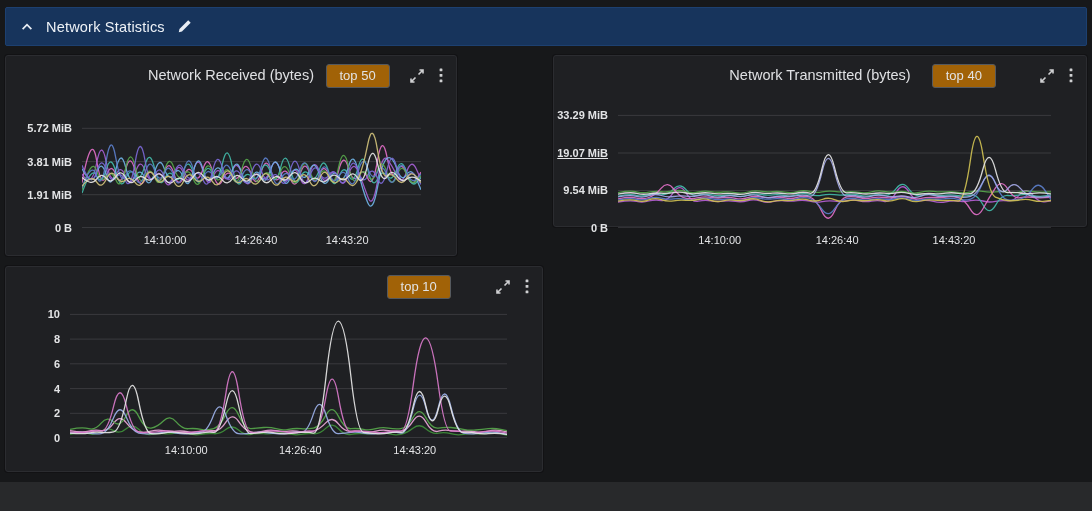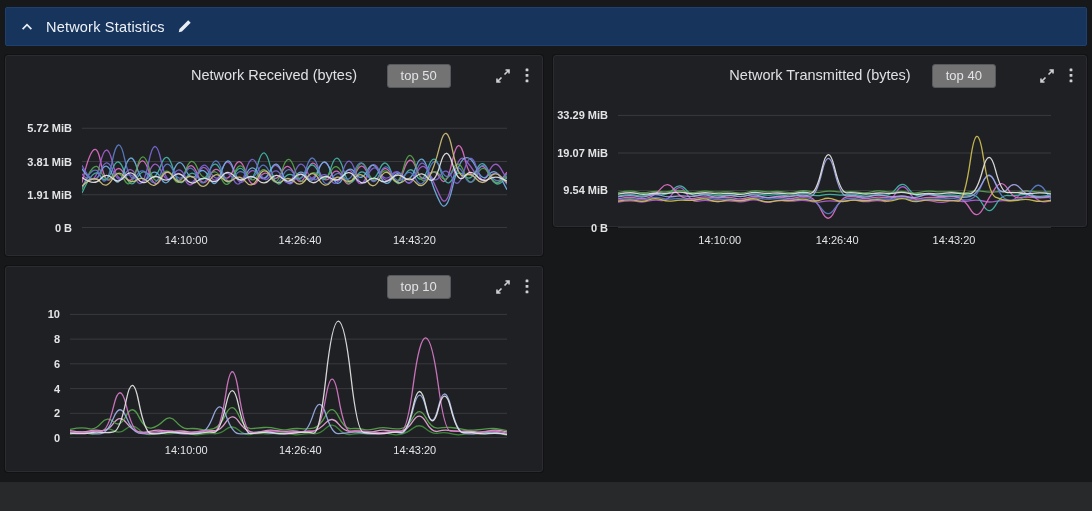--- a/index.html
+++ b/index.html
@@ -16,30 +16,30 @@
     display:flex;align-items:center;gap:12px;padding:6px 14px;box-sizing:border-box;
     color:#e8edf4;cursor:pointer;
   }
   .header-bar .title{font-size:14.5px;letter-spacing:.2px;color:#eef2f7;}
   .icon{display:inline-flex;align-items:center;justify-content:center;}
   
   .panel{
     position:absolute;background:#1f2023;border:1px solid #2b2c30;border-radius:3px;
     box-sizing:border-box;box-shadow:0 0 0 1px #121214;
   }
-  #panel-0{left:5px;top:55px;width:538px;height:201px;}
+  #panel-0{left:5px;top:55px;width:452px;height:201px;}
   #panel-1{left:553px;top:55px;width:534px;height:172px;}
   #panel-2{left:5px;top:266px;width:538px;height:206px;}
   .panel-title{
     position:absolute;left:50%;top:11px;transform:translateX(-50%);
     font-size:14.5px;color:#dfe0e3;white-space:nowrap;
   }
   .badge{
     position:absolute;left:71%;top:8px;height:22px;line-height:22px;
-    background:#737373;border:1px solid #55595e;border-radius:3px;
+    background:#a16207;border:1px solid #55595e;border-radius:3px;
     color:#e2e3e5;font-size:13px;padding:0 13px;cursor:pointer;white-space:nowrap;
   }
   .panel-icons{position:absolute;right:13px;top:12px;display:flex;gap:15px;align-items:center;}
   .panel-icons .icon{cursor:pointer;}
   
   .chart{position:absolute;left:0;right:0;}
   .axis-y{position:absolute;left:0;top:0;}
   .ytick{
     position:absolute;right:6px;font-size:11px;font-weight:bold;color:#e3e4e6;
     line-height:14px;white-space:nowrap;
@@ -134,21 +134,21 @@
           <rect x="0.6" y="0.5" width="2.8" height="2.8" rx="0.6"></rect>
           <rect x="0.6" y="6" width="2.8" height="2.8" rx="0.6"></rect>
           <rect x="0.6" y="11.5" width="2.8" height="2.8" rx="0.6"></rect>
         </svg>
     </span>
   </div>
   <div class="chart" style="top: 50px; height: 146px;">
     <div class="axis-y" style="width: 60px; height: 122px;">
         <span class="ytick" style="top: 115px;">0 B</span>
         <span class="ytick" style="top: 77.4555px;">9.54 MiB</span>
-        <span class="ytick" style="top: 39.9503px;">19.07 MiB</span>
+        <span class="ytick" style="top: 39.9503px; text-decoration: underline;">19.07 MiB</span>
         <span class="ytick" style="top: 2.40581px;">33.29 MiB</span>
       </div>
     <div class="plot" style="left: 64px; right: 35px; height: 122px;">
         <svg preserveAspectRatio="none" viewBox="0 0 1000 122">
           <line x1="0" y1="122.0" x2="1000" y2="122.0" stroke="#515156" stroke-width="1" vector-effect="non-scaling-stroke"></line>
           <line x1="0" y1="84.5" x2="1000" y2="84.5" stroke="#3a3a3e" stroke-width="1" vector-effect="non-scaling-stroke"></line>
           <line x1="0" y1="47.0" x2="1000" y2="47.0" stroke="#3a3a3e" stroke-width="1" vector-effect="non-scaling-stroke"></line>
           <line x1="0" y1="9.4" x2="1000" y2="9.4" stroke="#3a3a3e" stroke-width="1" vector-effect="non-scaling-stroke"></line>
           <path d="M0.0 96.0 Q28.6 94.1 42.9 95.4 Q57.1 96.8 71.4 95.0 Q85.7 93.3 100.0 94.5 Q114.3 95.6 128.6 86.2 Q142.9 76.7 157.1 86.8 Q171.4 96.8 185.7 95.2 Q200.0 93.7 214.3 94.8 Q228.6 96.0 242.9 95.2 Q257.1 94.5 271.4 95.4 Q285.7 96.4 300.0 94.6 Q314.3 92.9 328.6 95.0 Q342.9 97.2 357.1 95.6 Q371.4 94.1 385.7 94.8 Q400.0 95.6 414.3 94.6 Q428.6 93.7 442.9 95.2 Q457.1 96.8 471.4 95.6 Q485.7 94.5 500.0 95.2 Q514.3 96.0 528.6 94.6 Q542.9 93.3 557.1 94.8 Q571.4 96.4 585.7 95.2 Q600.0 94.1 614.3 95.4 Q628.6 96.8 642.9 86.2 Q657.1 75.6 671.4 85.6 Q685.7 95.6 700.0 94.6 Q714.3 93.7 728.6 95.4 Q742.9 97.2 757.1 95.8 Q771.4 94.5 785.7 95.2 Q800.0 96.0 814.3 94.6 Q828.6 93.3 842.9 95.0 Q857.1 96.8 871.4 95.4 Q885.7 94.1 900.0 94.8 Q914.3 95.6 928.6 88.2 Q942.9 80.7 957.1 88.7 Q971.4 96.8 985.7 95.8 L1000.0 94.8" fill="none" stroke="#b55fd3" stroke-width="1.3" opacity="0.92" vector-effect="non-scaling-stroke"></path>
           <path d="M0.0 90.1 Q28.6 87.8 42.9 89.3 Q57.1 90.9 71.4 88.7 Q85.7 86.6 100.0 88.2 Q114.3 89.7 128.6 83.0 Q142.9 76.3 157.1 83.6 Q171.4 90.9 185.7 89.1 Q200.0 87.4 214.3 88.7 Q228.6 90.1 242.9 89.3 Q257.1 88.5 271.4 89.9 Q285.7 91.3 300.0 89.1 Q314.3 87.0 328.6 88.4 Q342.9 89.7 357.1 88.9 Q371.4 88.2 385.7 89.5 Q400.0 90.9 414.3 88.7 Q428.6 86.6 442.9 88.5 Q457.1 90.5 471.4 89.1 Q485.7 87.8 500.0 88.7 Q514.3 89.7 528.6 88.5 Q542.9 87.4 557.1 89.1 Q571.4 90.9 585.7 89.5 Q600.0 88.2 614.3 89.1 Q628.6 90.1 642.9 82.3 Q657.1 74.4 671.4 82.8 Q685.7 91.3 700.0 89.5 Q714.3 87.8 728.6 88.7 Q742.9 89.7 757.1 89.1 Q771.4 88.5 785.7 89.7 Q800.0 90.9 814.3 89.1 Q828.6 87.4 842.9 98.8 Q857.1 110.2 871.4 99.6 Q885.7 88.9 900.0 89.5 Q914.3 90.1 928.6 88.9 Q942.9 87.8 957.1 89.3 Q971.4 90.9 985.7 89.9 L1000.0 88.9" fill="none" stroke="#42b8a8" stroke-width="1.3" opacity="0.92" vector-effect="non-scaling-stroke"></path>

